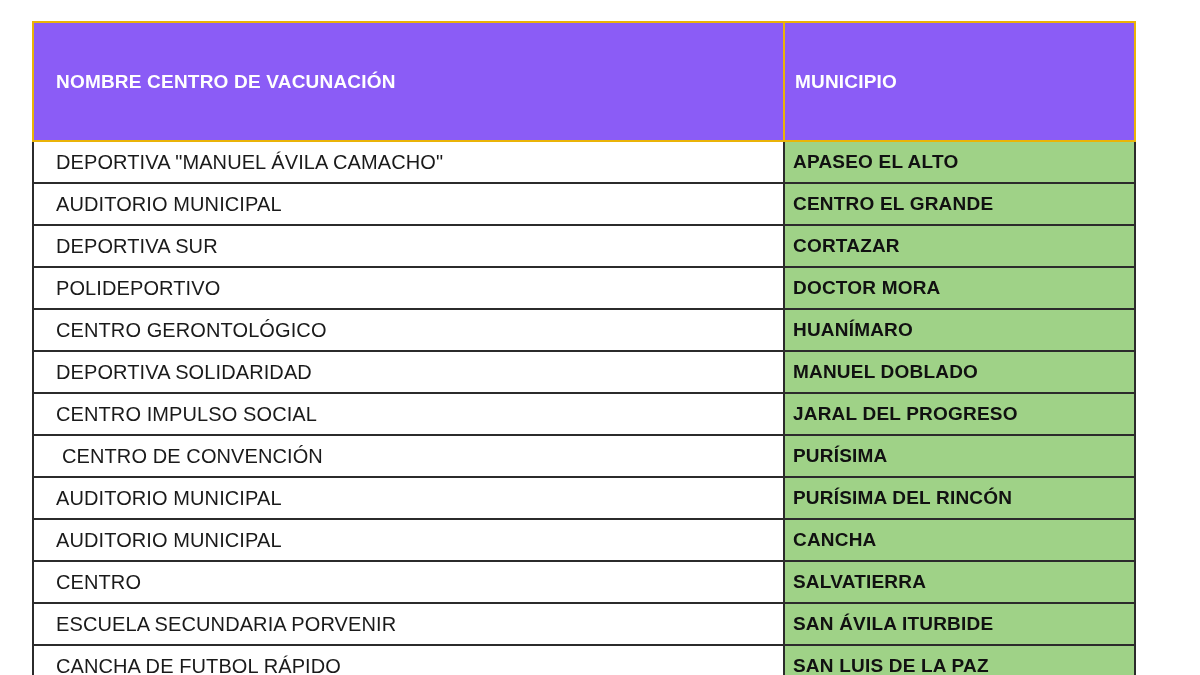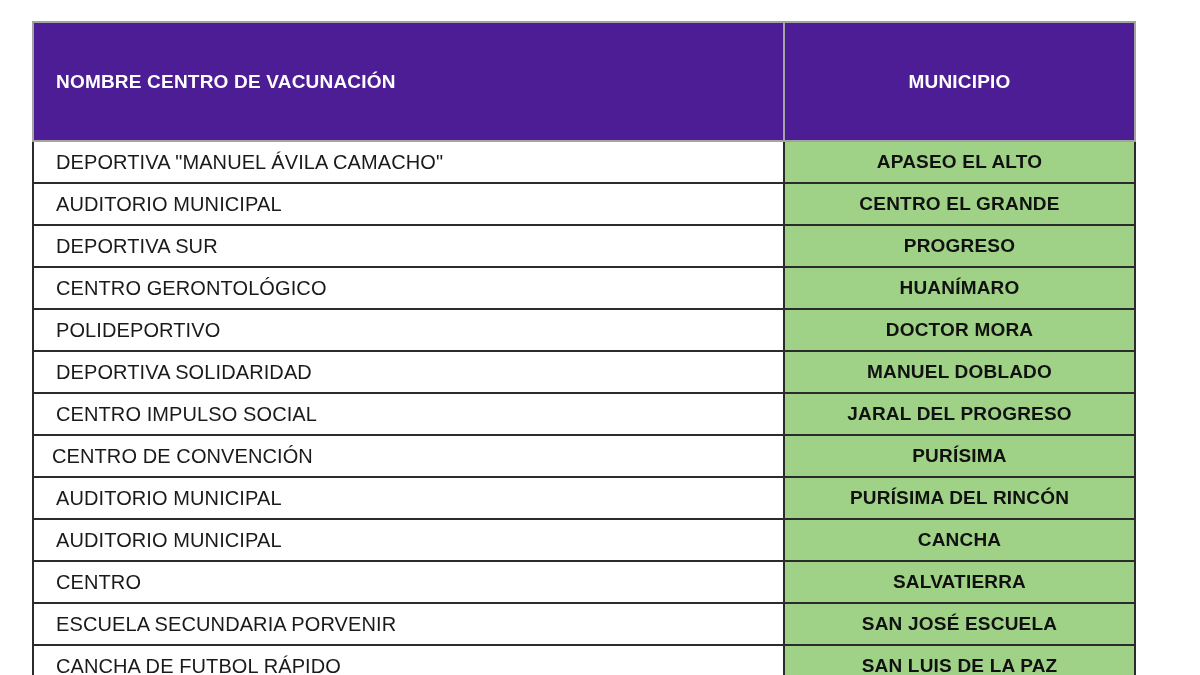--- a/index.html
+++ b/index.html
@@ -36,37 +36,37 @@
     table-layout: fixed;
     width: 1102px;
     background: #ffffff;
   }
 
   col.col-center { width: 751px; }
   col.col-muni   { width: 351px; }
 
   
   thead th {
-    background: #4c1d95;
+    background: #8b5cf6;
     color: #ffffff;
     font-weight: bold;
     font-size: 19px;
     letter-spacing: 0.2px;
     height: 119px;
-    border: 2px solid #a3a3a3;
+    border: 2px solid #eab308;
     padding: 0 22px;
     box-sizing: border-box;
     vertical-align: middle;
     margin-left: 40px;
   }
   thead th.th-center {
     text-align: left;
   }
   thead th.th-muni {
-    text-align: center;
+    text-align: left;
     padding: 16px 10px;
   }
 
   
   tbody td {
     height: 42px;
     box-sizing: border-box;
     border: 2px solid #2b2b2b;
     font-size: 20px;
     vertical-align: middle;
@@ -79,28 +79,28 @@
     font-weight: normal;
     text-align: left;
     padding-left: 22px;
     padding-right: 8px;
     letter-spacing: 0.1px;
   }
   tbody td.cell-muni {
     background: #9fd287;
     color: #111111;
     font-weight: bold;
-    text-align: center;
+    text-align: left;
     padding: 0 8px;
     font-size: 19px;
     letter-spacing: 0.2px;
   }
 
   
-  tbody tr[data-indent="tight"] td.cell-center { padding-left: 18px; }
+  tbody tr[data-indent="tight"] td.cell-center { padding-left: 28px; }
 </style>
 </head>
 <body>
 
 <div id="page">
   <div class="table-wrap">
     <table class="vac-table">
       <colgroup>
         <col class="col-center">
         <col class="col-muni">
@@ -115,29 +115,29 @@
           <tr class="data-row">
             <td class="cell-center">DEPORTIVA "MANUEL ÁVILA CAMACHO"</td>
             <td class="cell-muni">APASEO EL ALTO</td>
           </tr>
           <tr class="data-row">
             <td class="cell-center">AUDITORIO MUNICIPAL</td>
             <td class="cell-muni">CENTRO EL GRANDE</td>
           </tr>
           <tr class="data-row">
             <td class="cell-center">DEPORTIVA SUR</td>
-            <td class="cell-muni">PROGRESO</td>
+            <td class="cell-muni">CORTAZAR</td>
+          </tr>
+          <tr class="data-row">
+            <td class="cell-center">POLIDEPORTIVO</td>
+            <td class="cell-muni">DOCTOR MORA</td>
           </tr>
           <tr class="data-row">
             <td class="cell-center">CENTRO GERONTOLÓGICO</td>
             <td class="cell-muni">HUANÍMARO</td>
-          </tr>
-          <tr class="data-row">
-            <td class="cell-center">POLIDEPORTIVO</td>
-            <td class="cell-muni">DOCTOR MORA</td>
           </tr>
           <tr class="data-row">
             <td class="cell-center">DEPORTIVA SOLIDARIDAD</td>
             <td class="cell-muni">MANUEL DOBLADO</td>
           </tr>
           <tr class="data-row">
             <td class="cell-center">CENTRO IMPULSO SOCIAL</td>
             <td class="cell-muni">JARAL DEL PROGRESO</td>
           </tr>
           <tr class="data-row" data-indent="tight">
@@ -151,21 +151,21 @@
           <tr class="data-row">
             <td class="cell-center">AUDITORIO MUNICIPAL</td>
             <td class="cell-muni">CANCHA</td>
           </tr>
           <tr class="data-row">
             <td class="cell-center">CENTRO</td>
             <td class="cell-muni">SALVATIERRA</td>
           </tr>
           <tr class="data-row">
             <td class="cell-center">ESCUELA SECUNDARIA PORVENIR</td>
-            <td class="cell-muni">SAN JOSÉ ESCUELA</td>
+            <td class="cell-muni">SAN ÁVILA ITURBIDE</td>
           </tr>
           <tr class="data-row">
             <td class="cell-center">CANCHA DE FUTBOL RÁPIDO</td>
             <td class="cell-muni">SAN LUIS DE LA PAZ</td>
           </tr>
         </tbody>
     </table>
   </div>
 </div>
 

